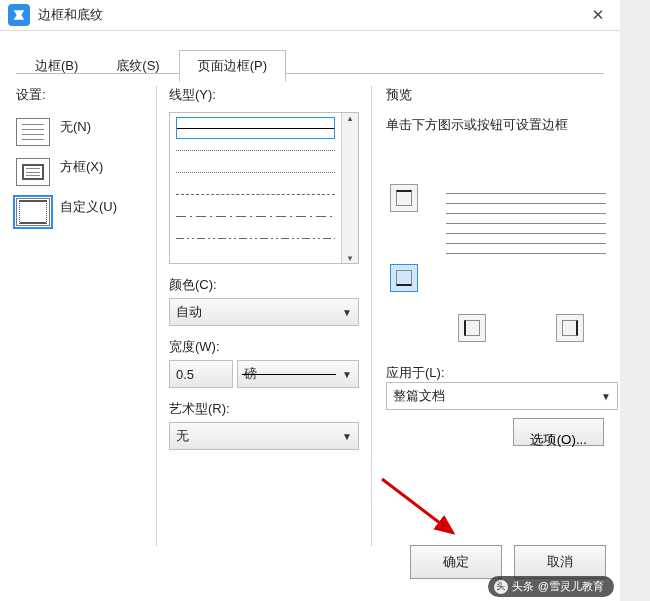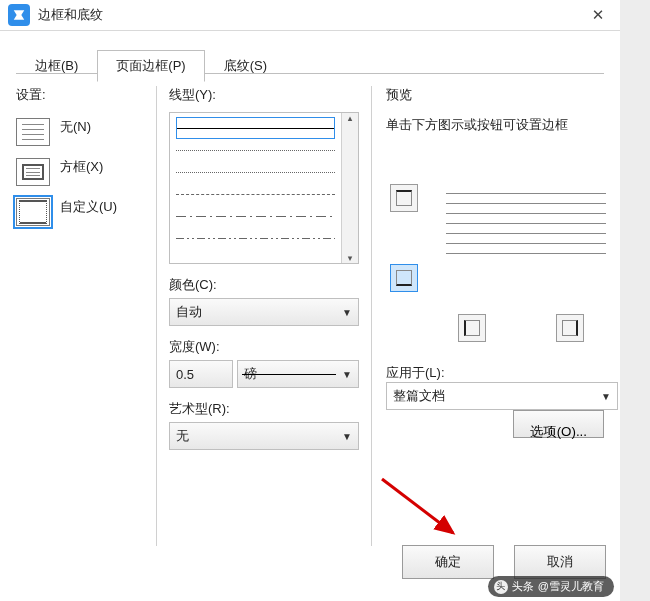--- a/index.html
+++ b/index.html
@@ -56,22 +56,22 @@
   .pv-btn .g{width:16px;height:16px;box-sizing:border-box;}
   .g-top{border:1px solid #888;border-top:2px solid #222;}
   .g-bottom{border:1px solid #888;border-bottom:2px solid #222;}
   .g-left{border:1px solid #888;border-left:2px solid #222;}
   .g-right{border:1px solid #888;border-right:2px solid #222;}
   .pv-page{position:absolute;left:60px;top:30px;width:160px;height:120px;}
   .pv-page hr{border:none;border-top:1px solid #888;margin:9px 0;}
   .apply-row{margin-top:10px;}
   .apply-row .dropdown{width:100%;background:#fff;}
   .apply-row .dropdown .val{text-align:left;}
-  .options-btn{float:right;margin-top:0;height:28px;padding:12px 16px;border:1px solid #9a9a9a;background:linear-gradient(#fafafa,#e8e8e8);}
-  .footer{position:absolute;right:14px;bottom:22px;display:flex;gap:20px;}
+  .options-btn{float:right;margin-top:8px;height:28px;padding:12px 16px;border:1px solid #9a9a9a;background:linear-gradient(#fafafa,#e8e8e8);}
+  .footer{position:absolute;right:14px;bottom:22px;display:flex;gap:12px;}
   .btn{width:90px;height:32px;border:1px solid #9a9a9a;background:linear-gradient(#fafafa,#e6e6e6);display:flex;align-items:center;justify-content:center;}
   .arrow-annot{position:absolute;left:378px;top:475px;pointer-events:none;}
   .watermark{position:absolute;right:6px;bottom:4px;background:rgba(40,40,40,.75);color:#fff;font-size:11px;border-radius:12px;padding:3px 10px 3px 6px;display:flex;align-items:center;gap:4px;}
   .watermark .av{width:14px;height:14px;border-radius:50%;background:#efefef;color:#333;font-size:9px;display:flex;align-items:center;justify-content:center;}
 </style>
 </head>
 <body>
 
 <div class="window">
 
@@ -80,22 +80,22 @@
       <svg viewBox="0 0 24 24">
           <path d="M3 4h18l-5 8 5 8H3l5-8-5-8z"></path>
         </svg>
     </div>
     <div class="title-text">边框和底纹</div>
     <div class="win-close">✕</div>
   </div>
 
   <div class="tabs">
     <div class="tab">边框(B)</div>
+    <div class="tab">底纹(S)</div>
     <div class="tab active">页面边框(P)</div>
-    <div class="tab">底纹(S)</div>
   </div>
   <div class="tab-rule"></div>
 
   <div class="body">
 
     <div class="col settings">
       <div class="section-label">设置:</div>
 
       <div class="setting-opt">
         <div class="ic">

